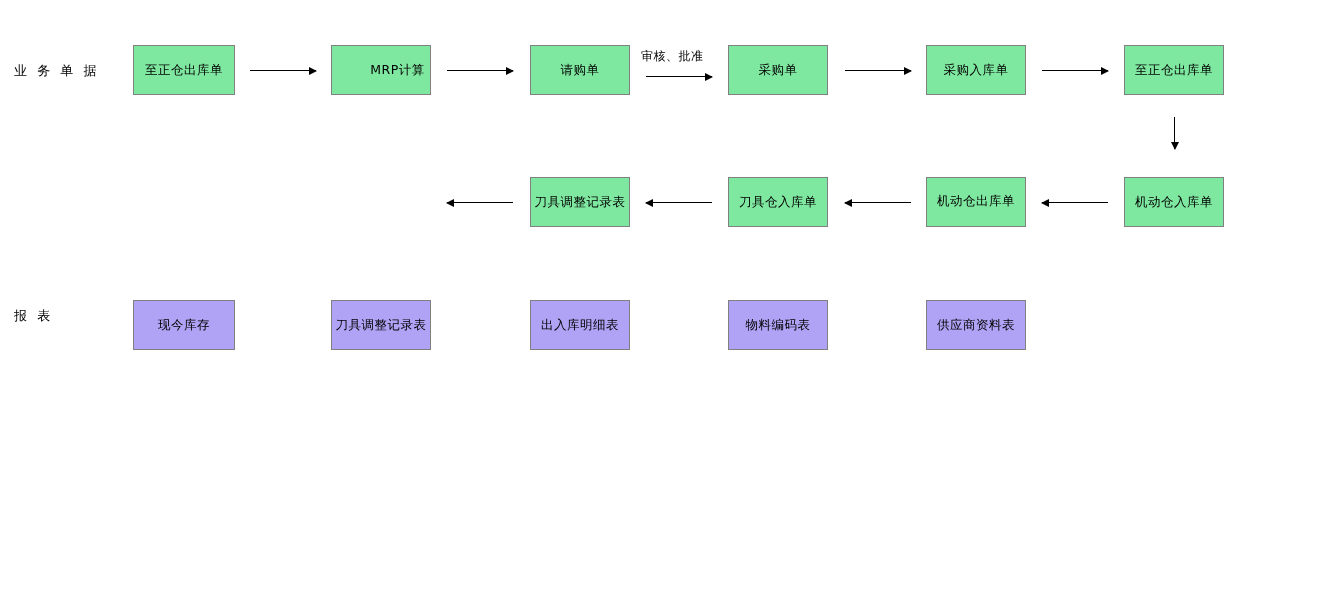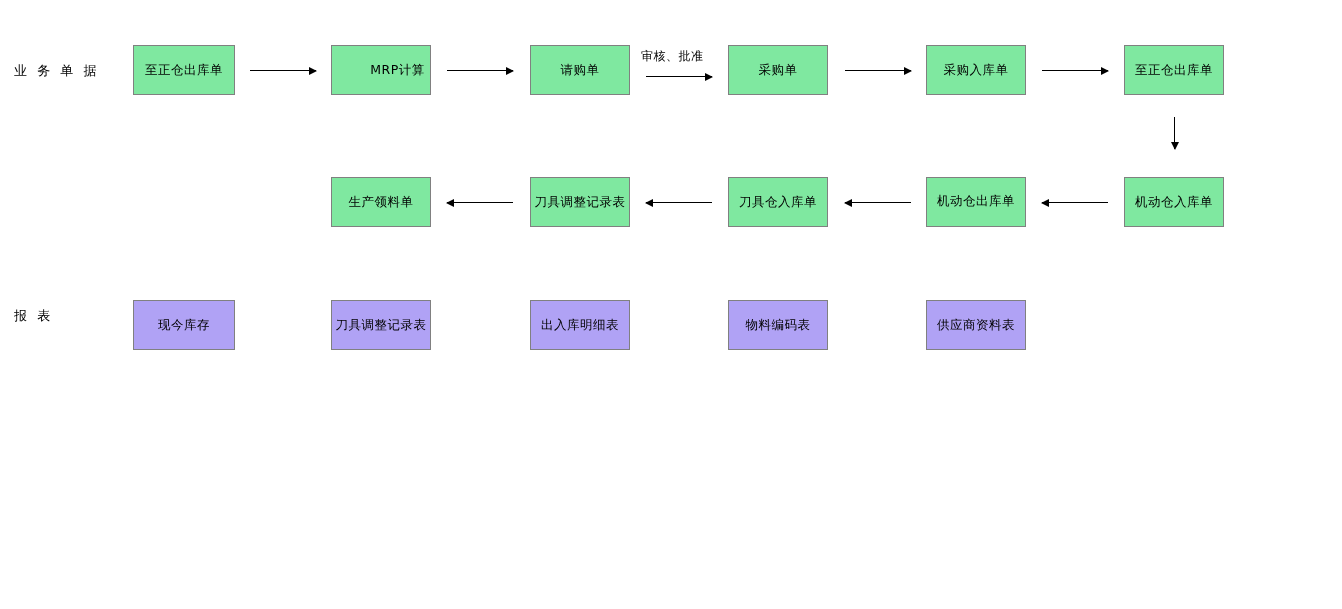--- a/index.html
+++ b/index.html
@@ -175,21 +175,20 @@
   <div class="arrow-h" style="left:646px; top:202px; width:66px;">
     <span class="head-l"></span>
   </div>
 
   <div class="node doc" style="left:530px; top:177px; width:100px; height:50px;">刀具调整记录表</div>
 
   <div class="arrow-h" style="left:447px; top:202px; width:66px;">
     <span class="head-l"></span>
   </div>
 
-  <div class="node doc" style="left:331px; top:177px; width:100px; height:50px;">生产领料单</div>
 
   <div class="node report" style="left:133px; top:300px; width:102px; height:50px;">现今库存</div>
 
   <div class="node report" style="left:331px; top:300px; width:100px; height:50px;">刀具调整记录表</div>
 
   <div class="node report" style="left:530px; top:300px; width:100px; height:50px;">出入库明细表</div>
 
   <div class="node report" style="left:926px; top:300px; width:100px; height:50px;">供应商资料表</div>
 
   <div class="node report" style="left:728px; top:300px; width:100px; height:50px;">物料编码表</div>

